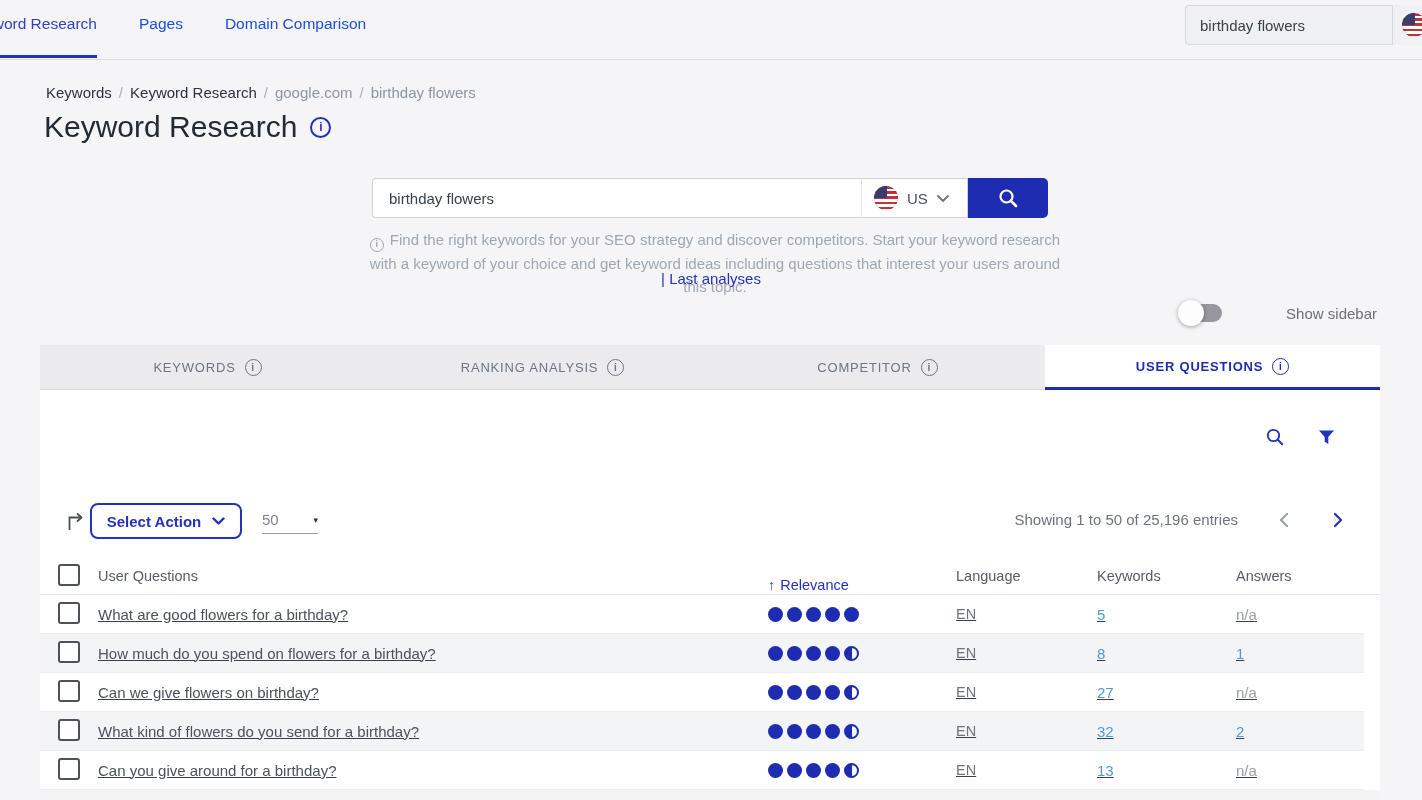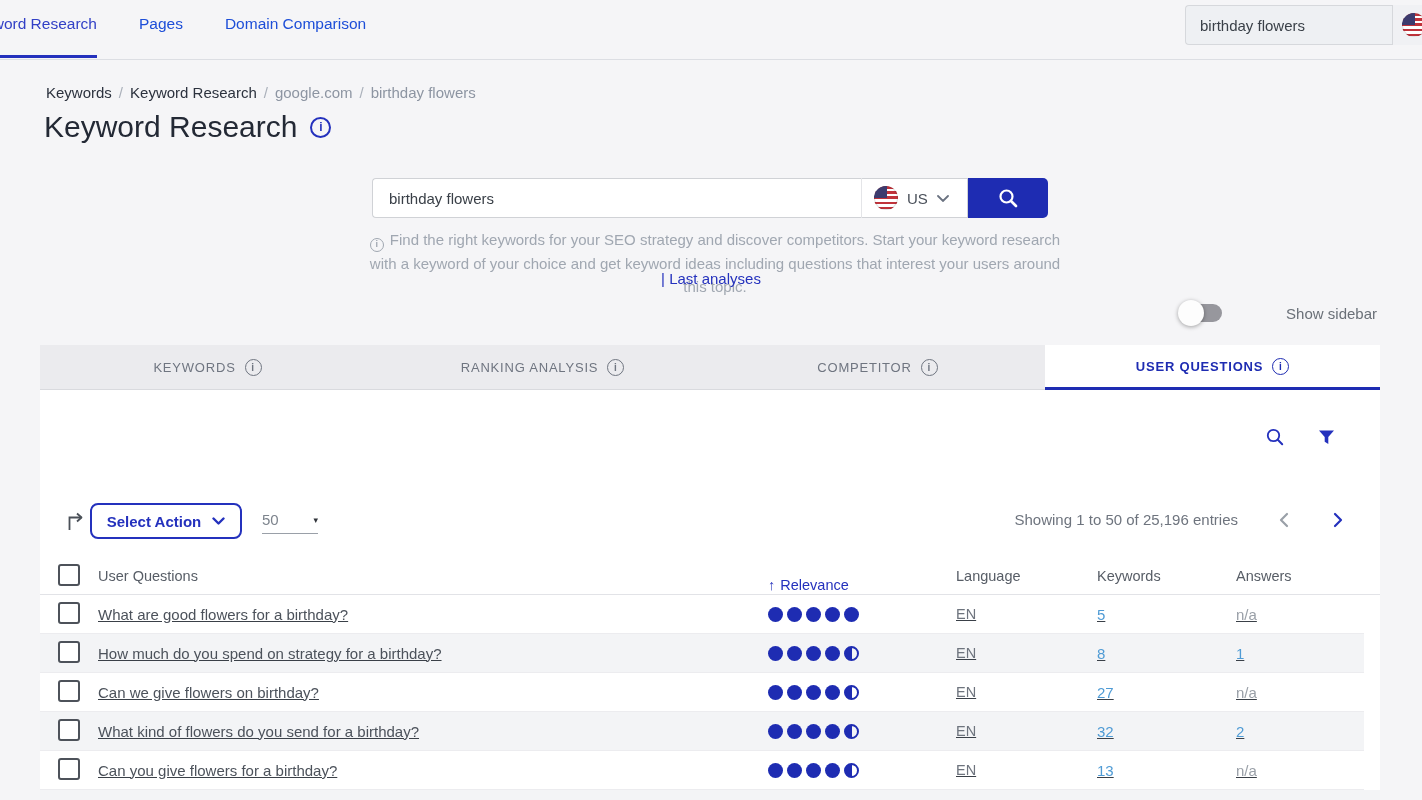--- a/index.html
+++ b/index.html
@@ -247,21 +247,21 @@
             <span class="dot full"></span>
             <span class="dot full"></span>
           </div>
     <div class="lang">EN</div>
     <div class="kw">5</div>
     <div class="ans na">n/a</div>
   </div>
 
   <div class="table-row grid-cols alt">
     <div class="col-check"><span class="checkbox"></span></div>
-    <div class="q-text">How much do you spend on strategy for a birthday?</div>
+    <div class="q-text">How much do you spend on flowers for a birthday?</div>
     <div class="dots">
             <span class="dot full"></span>
             <span class="dot full"></span>
             <span class="dot full"></span>
             <span class="dot full"></span>
             <span class="dot half"></span>
           </div>
     <div class="lang">EN</div>
     <div class="kw">8</div>
     <div class="ans">1</div>
@@ -292,21 +292,21 @@
             <span class="dot full"></span>
             <span class="dot half"></span>
           </div>
     <div class="lang">EN</div>
     <div class="kw">32</div>
     <div class="ans">2</div>
   </div>
 
   <div class="table-row grid-cols">
     <div class="col-check"><span class="checkbox"></span></div>
-    <div class="q-text">Can you give flowers for a birthday?</div>
+    <div class="q-text">Can you give around for a birthday?</div>
     <div class="dots">
             <span class="dot full"></span>
             <span class="dot full"></span>
             <span class="dot full"></span>
             <span class="dot full"></span>
             <span class="dot half"></span>
           </div>
     <div class="lang">EN</div>
     <div class="kw">13</div>
     <div class="ans na">n/a</div>

